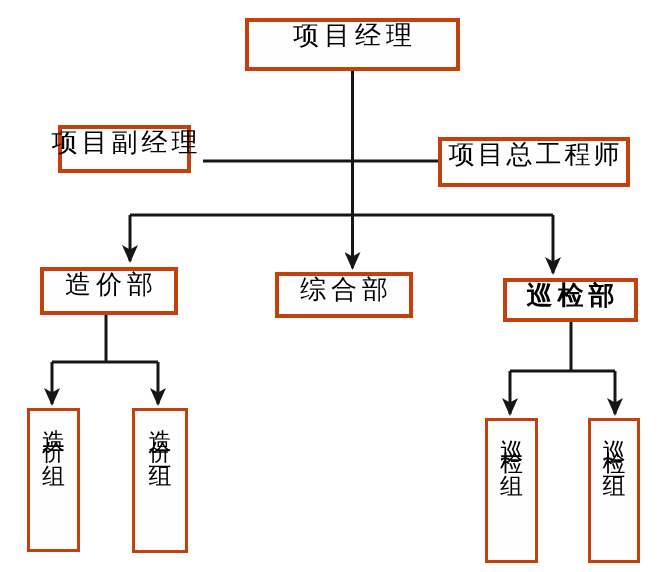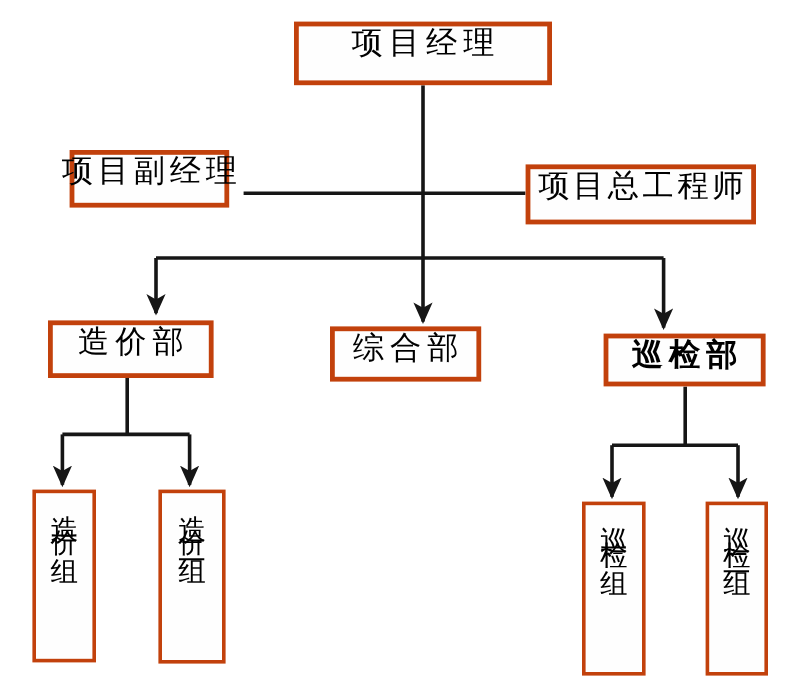--- a/index.html
+++ b/index.html
@@ -96,21 +96,21 @@
   </div>
 
   <div class="node" style="left:40px; top:267px; width:138px; height:48px;">
     <span class="hlabel">造价部</span>
   </div>
 
   <div class="node wide" style="left:438px; top:137px; width:192px; height:50px;">
     <span class="hlabel">项目总工程师</span>
   </div>
 
-  <div class="node" style="left:275px; top:272px; width:126px; height:46px;">
+  <div class="node" style="left:275px; top:272px; width:138px; height:46px;">
     <span class="hlabel">综合部</span>
   </div>
 
   <div class="node" style="left:503px; top:278px; width:135px; height:44px;font-weight:bold;">
     <span class="hlabel">巡检部</span>
   </div>
 
   <div class="node thin vnode" style="left:27px; top:408px; width:53px; height:144px;">
     <span class="vlabel">造价一组</span>
   </div>

